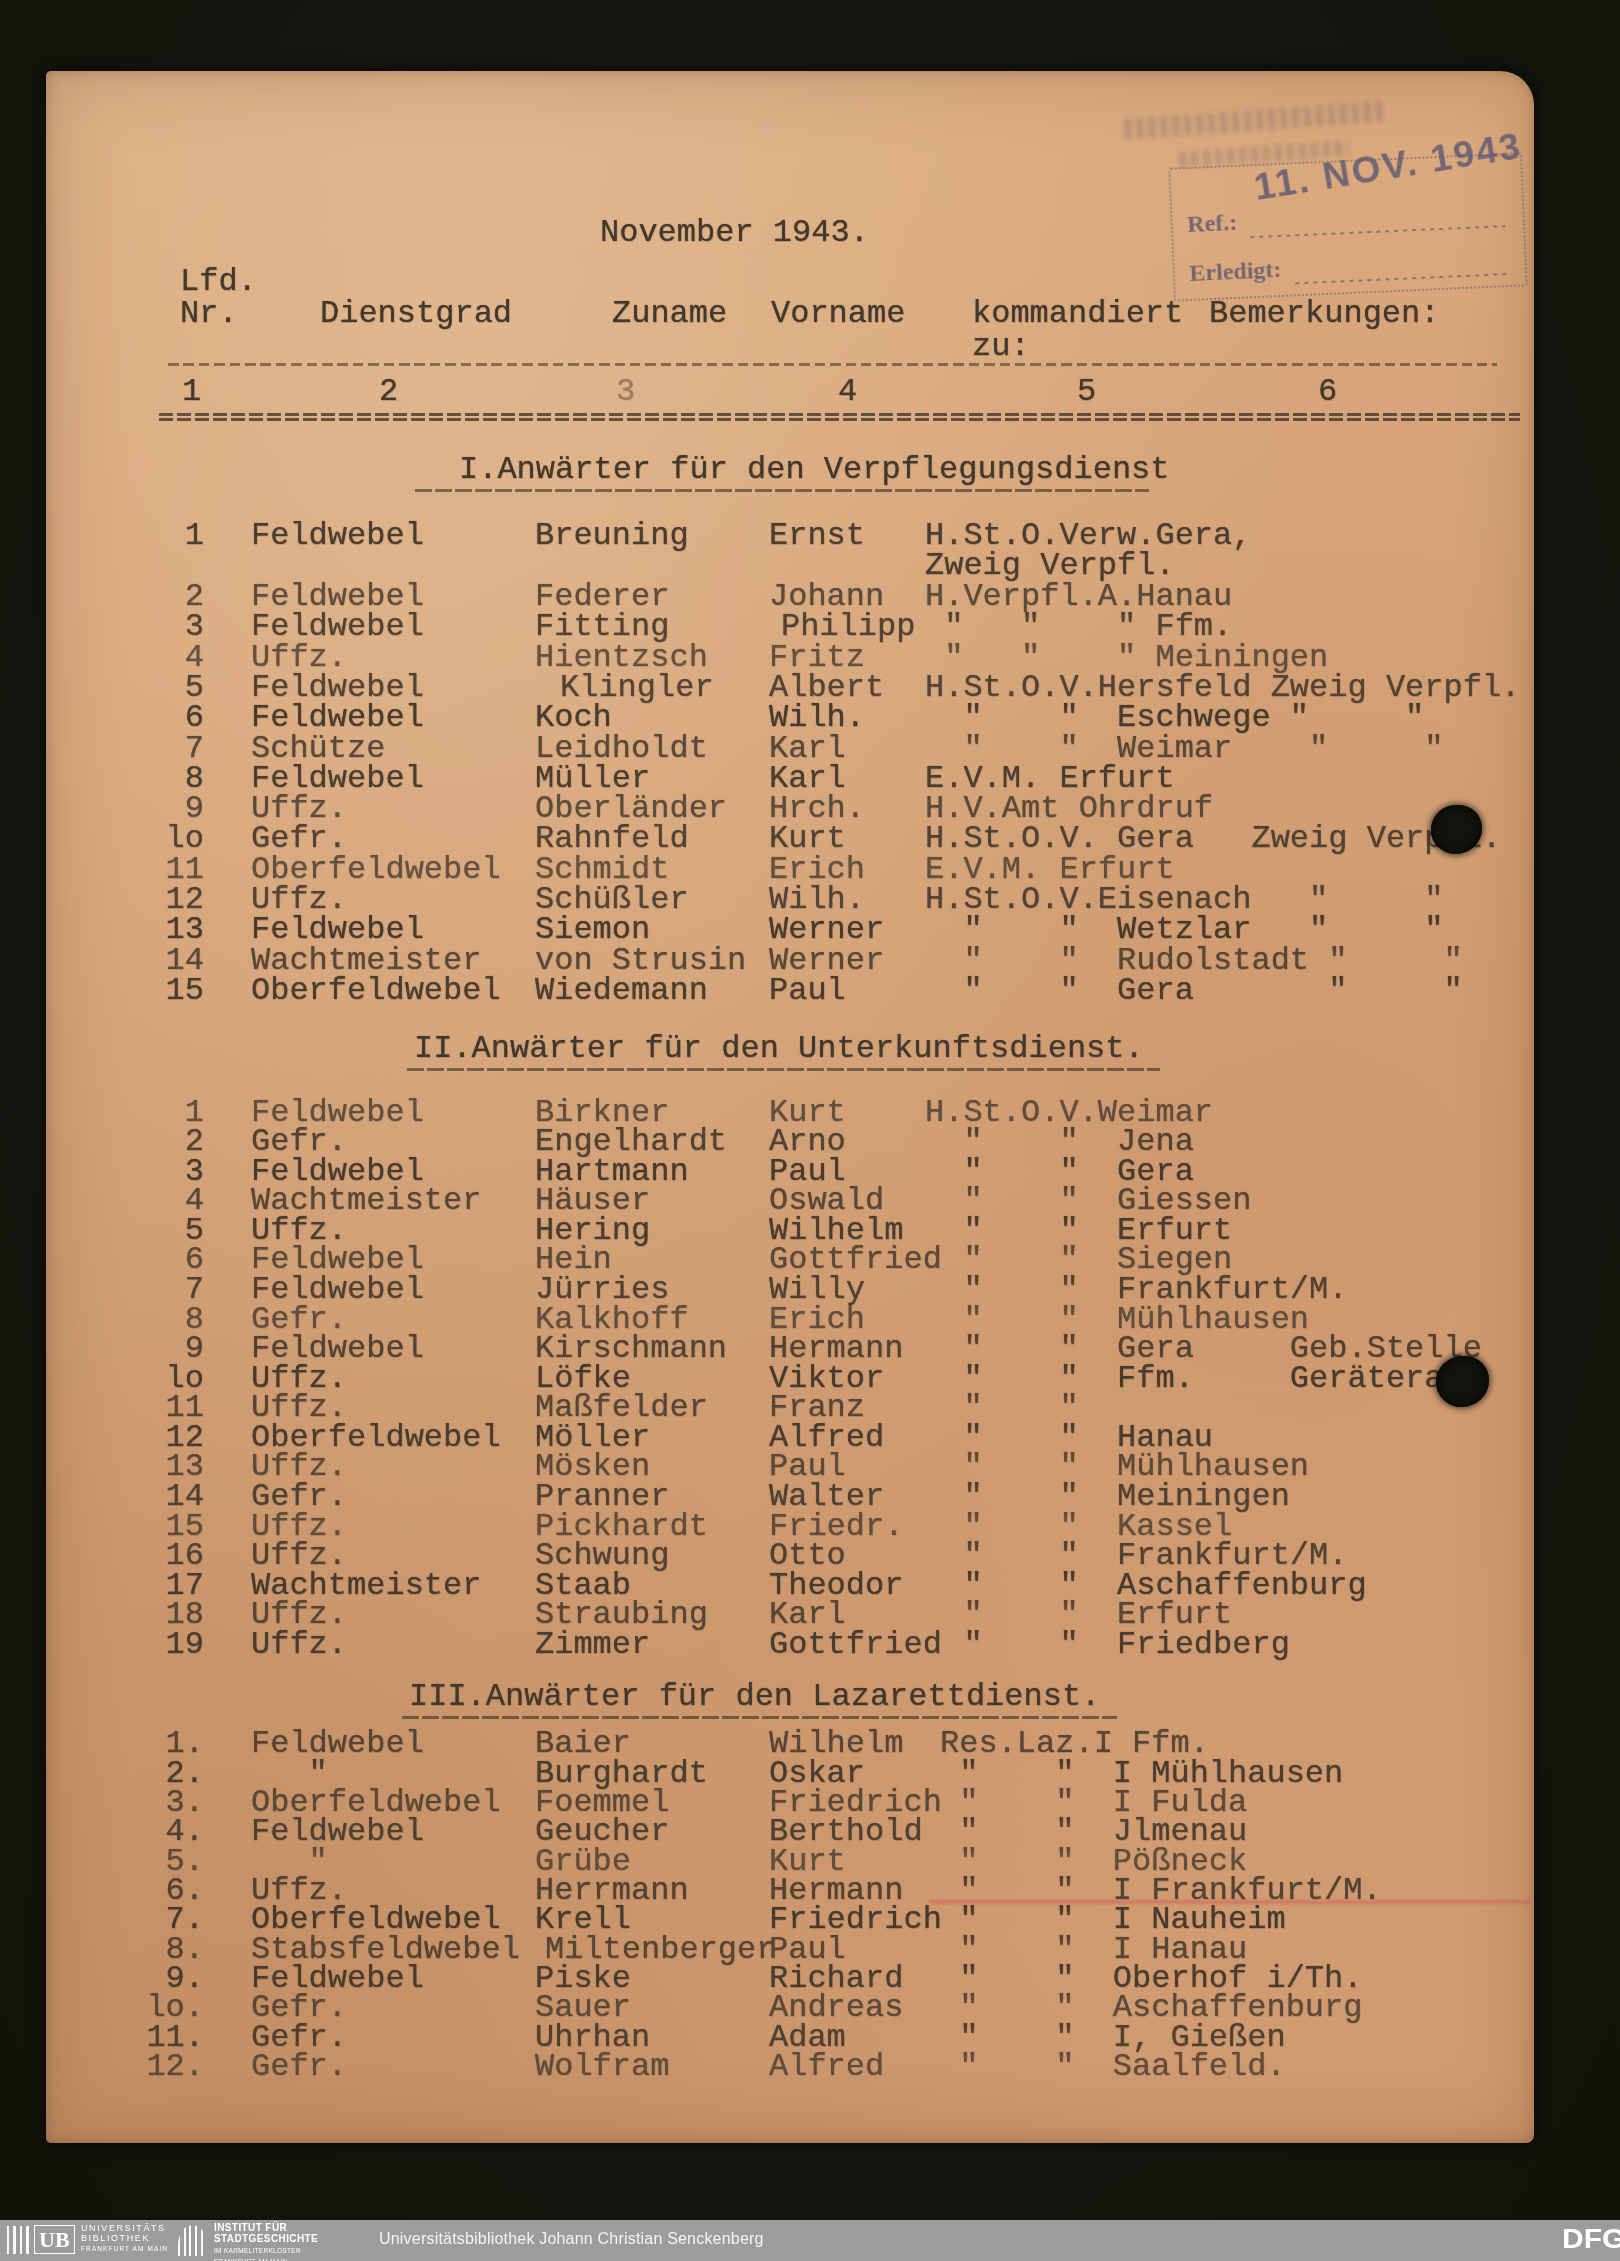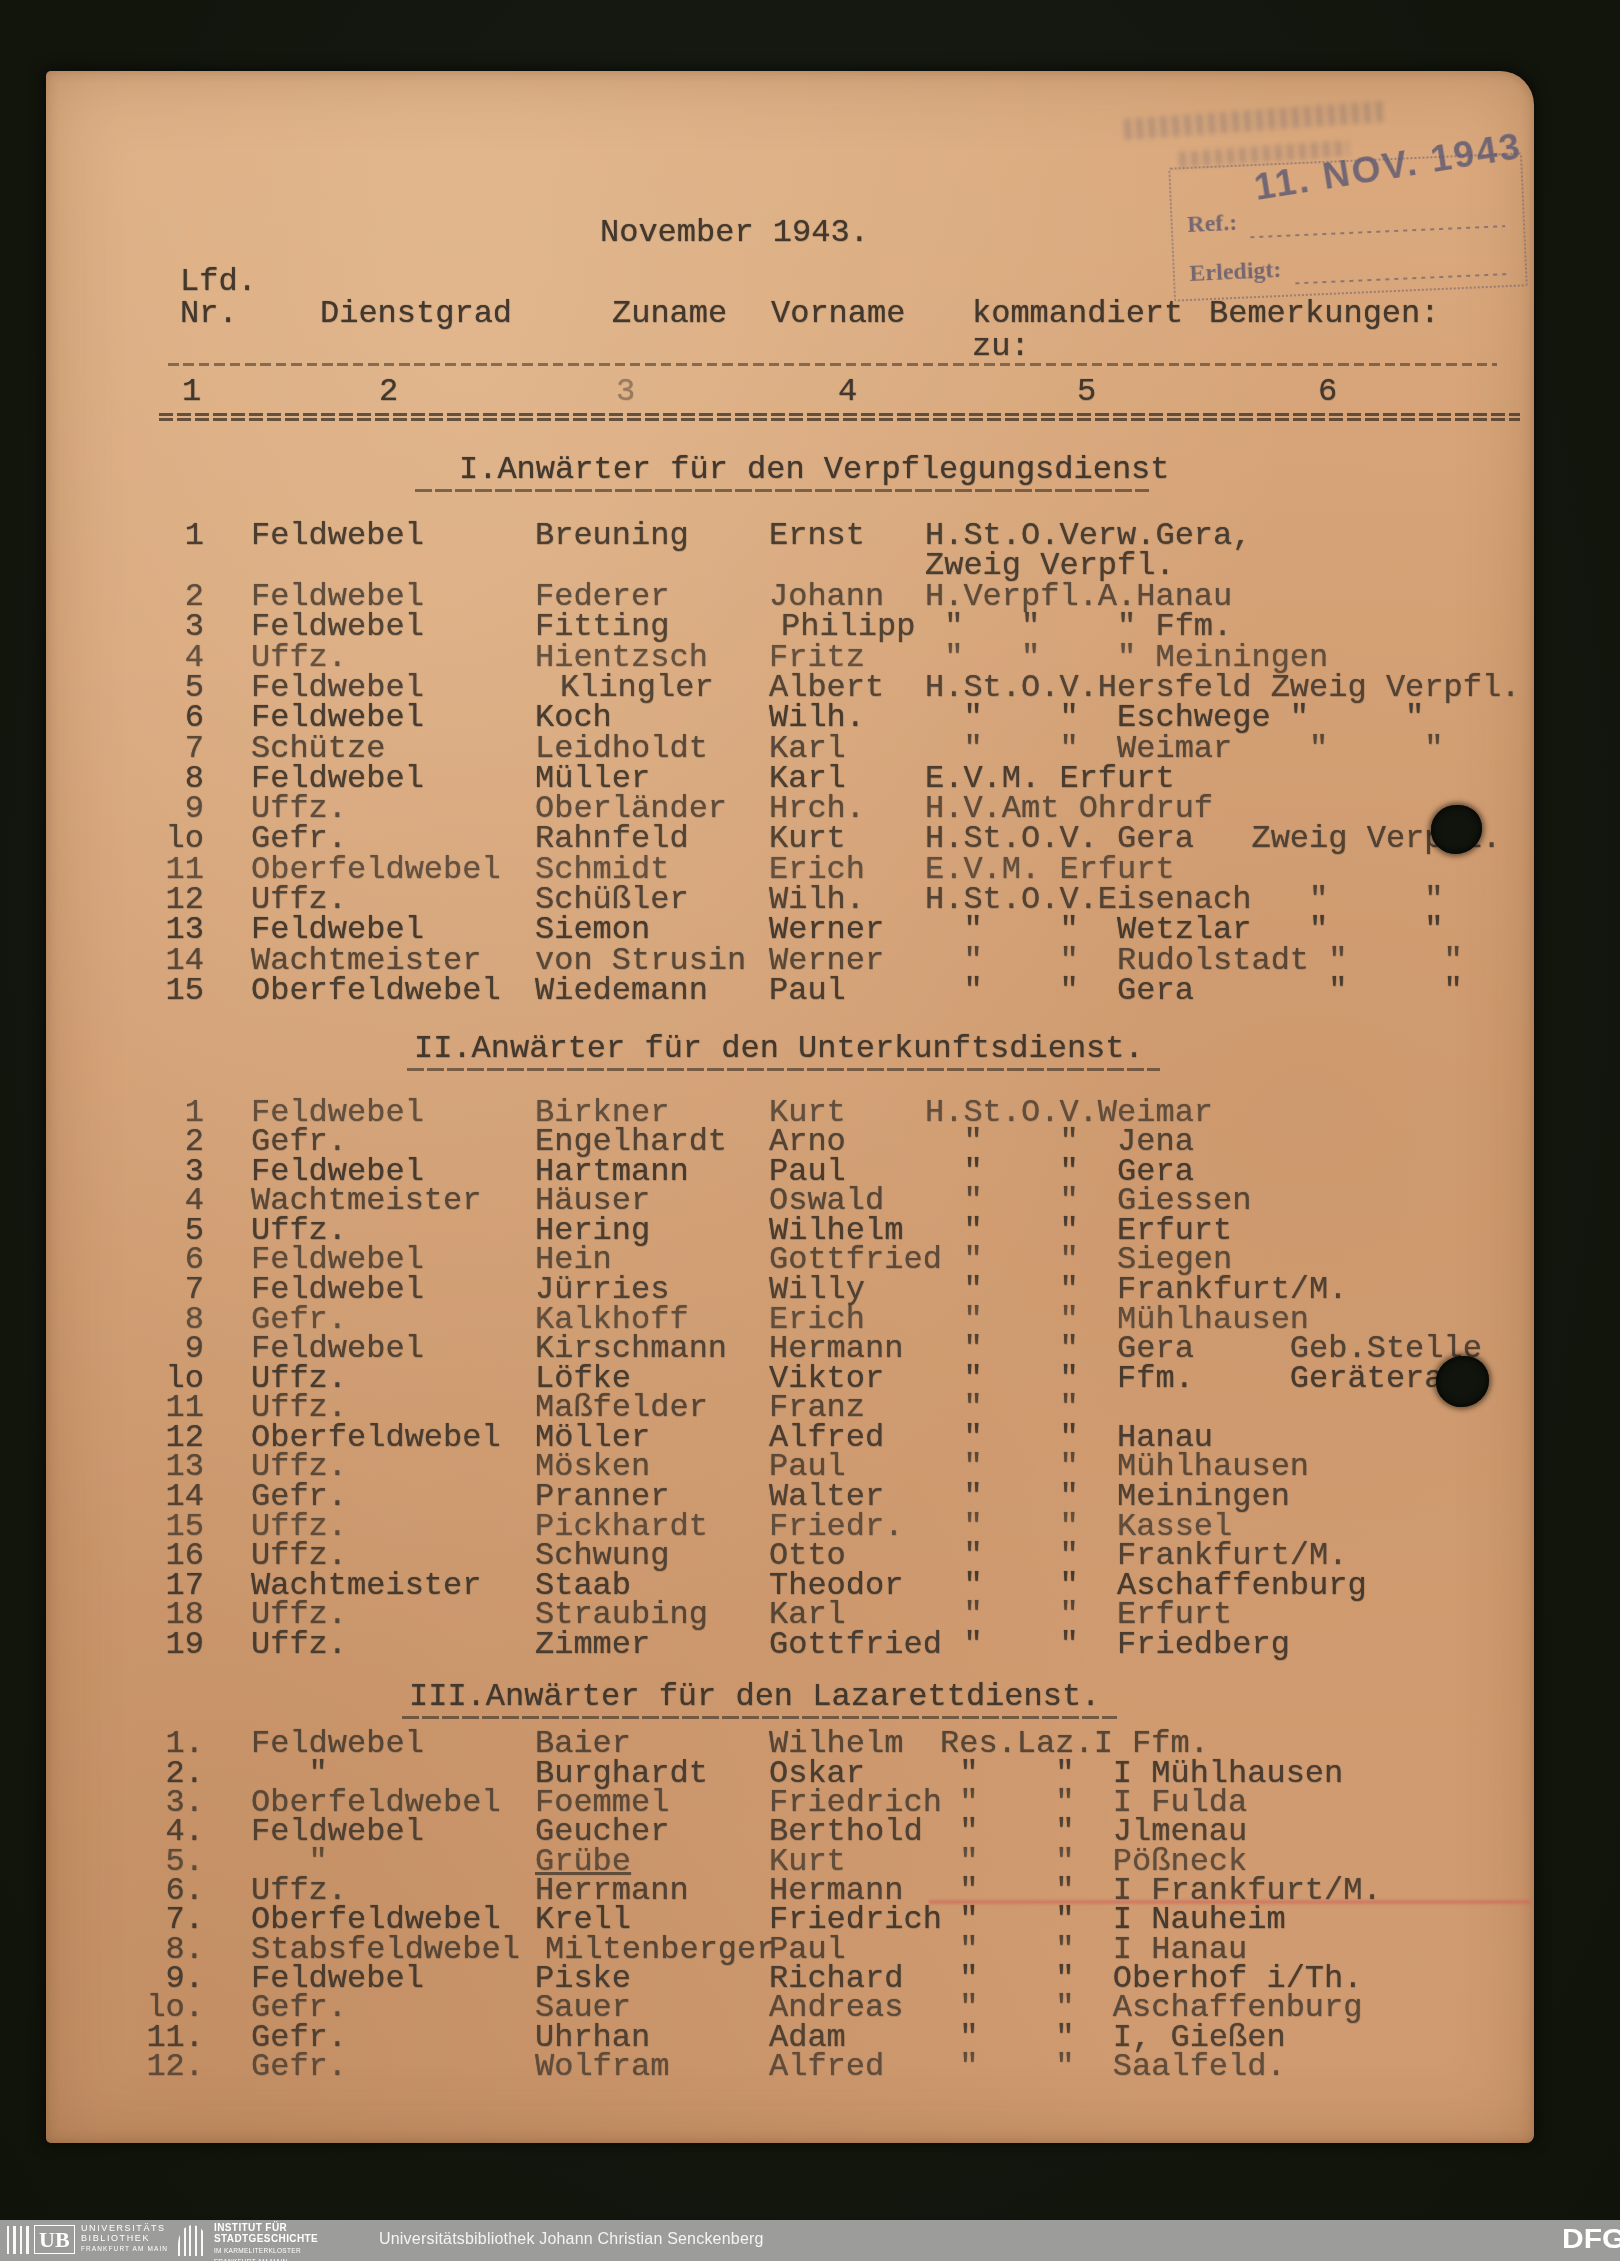--- a/index.html
+++ b/index.html
@@ -374,21 +374,21 @@
         <div class="row" style="opacity: 0.9;">
           <div class="tw" style="left: 49px; top: 1746px; width: 109px; text-align: right;">4.</div>
           <div class="tw" style="left: 205px; top: 1746px;">Feldwebel</div>
           <div class="tw" style="left: 489px; top: 1746px;">Geucher</div>
           <div class="tw" style="left: 723px; top: 1746px;">Berthold</div>
           <div class="tw" style="left: 894px; top: 1746px;"> "    "  Jlmenau</div>
         </div>
         <div class="row" style="opacity: 0.78;">
           <div class="tw" style="left: 49px; top: 1776px; width: 109px; text-align: right;">5.</div>
           <div class="tw" style="left: 205px; top: 1776px;">   "</div>
-          <div class="tw" style="left: 489px; top: 1776px; text-decoration: underline;">Grübe</div>
+          <div class="tw" style="left: 489px; top: 1776px;">Grübe</div>
           <div class="tw" style="left: 723px; top: 1776px;">Kurt</div>
           <div class="tw" style="left: 894px; top: 1776px;"> "    "  Pößneck</div>
         </div>
         <div class="row" style="opacity: 0.89;">
           <div class="tw" style="left: 49px; top: 1805px; width: 109px; text-align: right;">6.</div>
           <div class="tw" style="left: 205px; top: 1805px;">Uffz.</div>
           <div class="tw" style="left: 489px; top: 1805px;">Herrmann</div>
           <div class="tw" style="left: 723px; top: 1805px;">Hermann</div>
           <div class="tw" style="left: 894px; top: 1805px;"> "    "  I Frankfurt/M.</div>
         </div>

